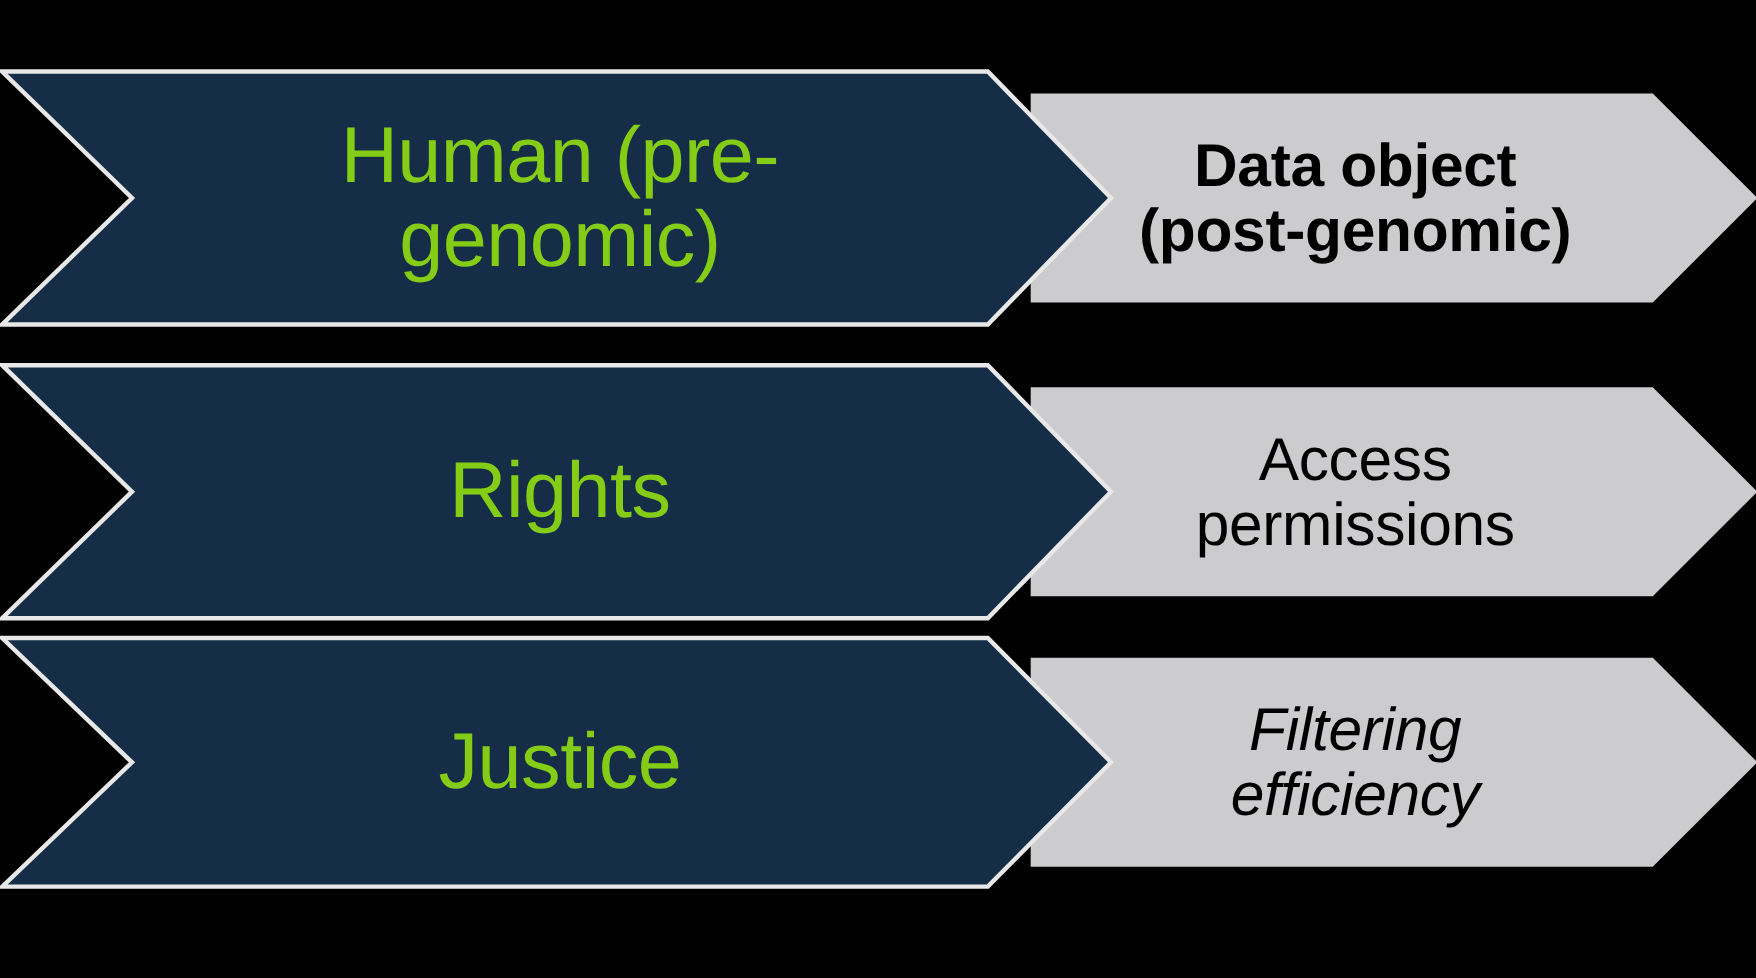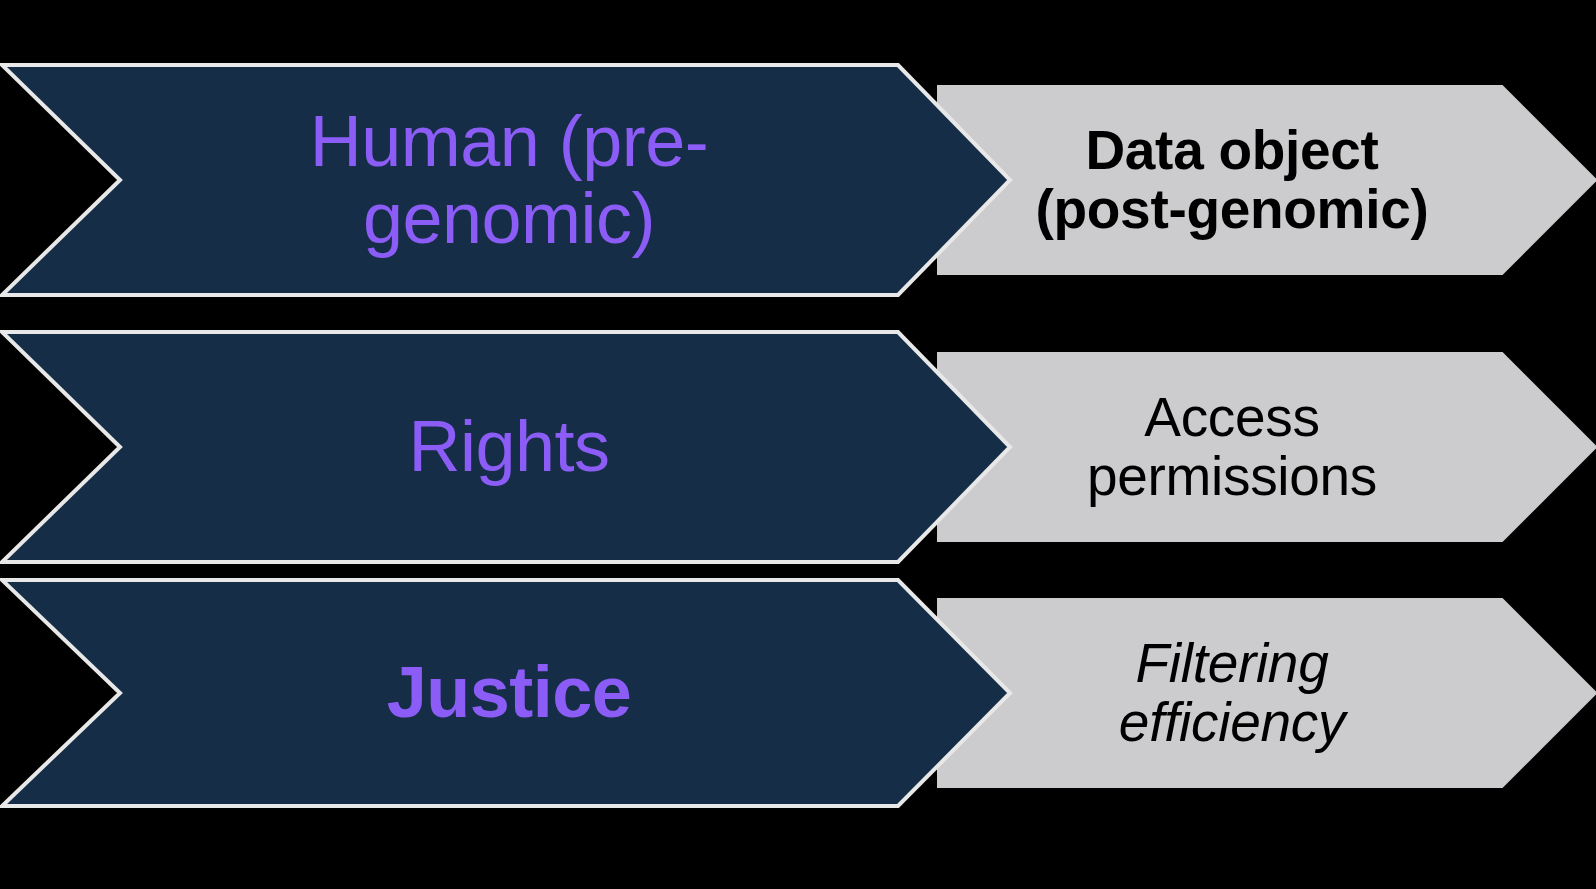--- a/index.html
+++ b/index.html
@@ -41,21 +41,21 @@
     position: absolute;
     display: flex;
     align-items: center;
     justify-content: center;
     text-align: center;
     line-height: 1.07;
     white-space: pre-line;
     pointer-events: none;
   }
   .primary .chev-label {
-    color: #8b5cf6;
+    color: #84cc16;
     font-size: 72px;
     letter-spacing: -0.5px;
   }
   .secondary .chev-label {
     color: #000000;
     font-size: 55px;
     letter-spacing: -0.3px;
   }
 </style>
 </head>
@@ -103,21 +103,21 @@
   <div class="row" style="top:580px; height:226px;">
 
     <div class="chev secondary" style="left:936px; top:17px; width:660px; height:192px;">
       <svg width="660" height="192" viewBox="0 0 660 192" aria-hidden="true">
         <polygon points="0,0 567,0 663,96 567,192 0,192" fill="#CCCCCE" stroke="#000000" stroke-width="2"></polygon>
       </svg>
       <div class="chev-label" style="left:16px; top:0; width:560px; height:192px;font-style:italic;">Filtering
 efficiency</div>
     </div>
 
-    <div class="chev primary" style="left:2px; top:0; width:1010px; height:226px;font-weight:bold;">
+    <div class="chev primary" style="left:2px; top:0; width:1010px; height:226px;">
       <svg width="1010" height="226" viewBox="0 0 1010 226" aria-hidden="true">
         <polygon points="0,0 896,0 1008,113 896,226 0,226 118,113" fill="#152D46" stroke="#E8E8E8" stroke-width="4"></polygon>
       </svg>
       <div class="chev-label" style="left:118px; top:0; width:778px; height:226px;">Justice</div>
     </div>
   </div>
 
 </div>
 
 </body></html>

